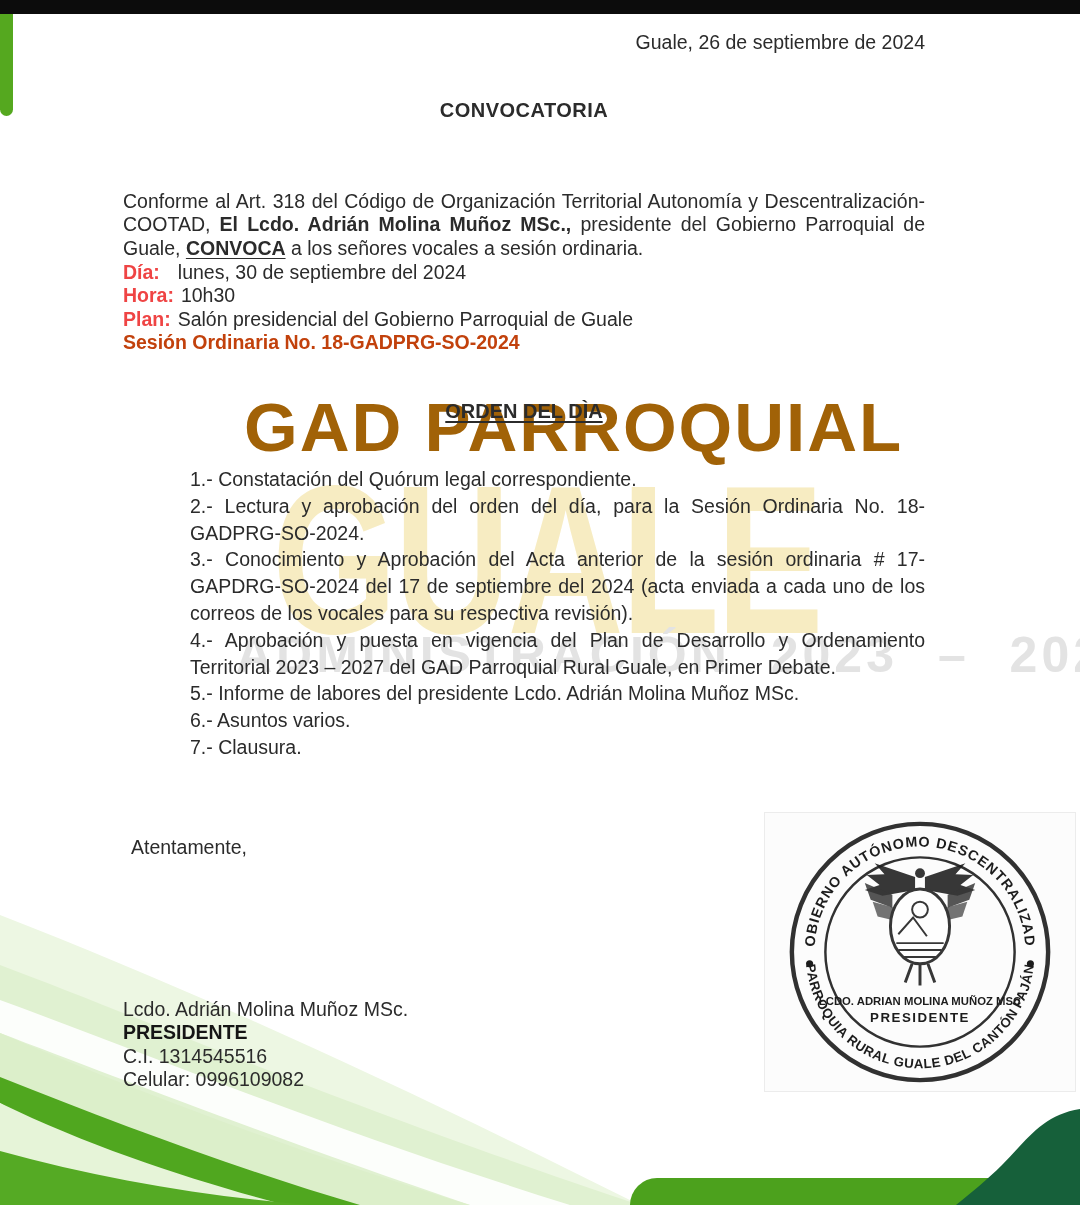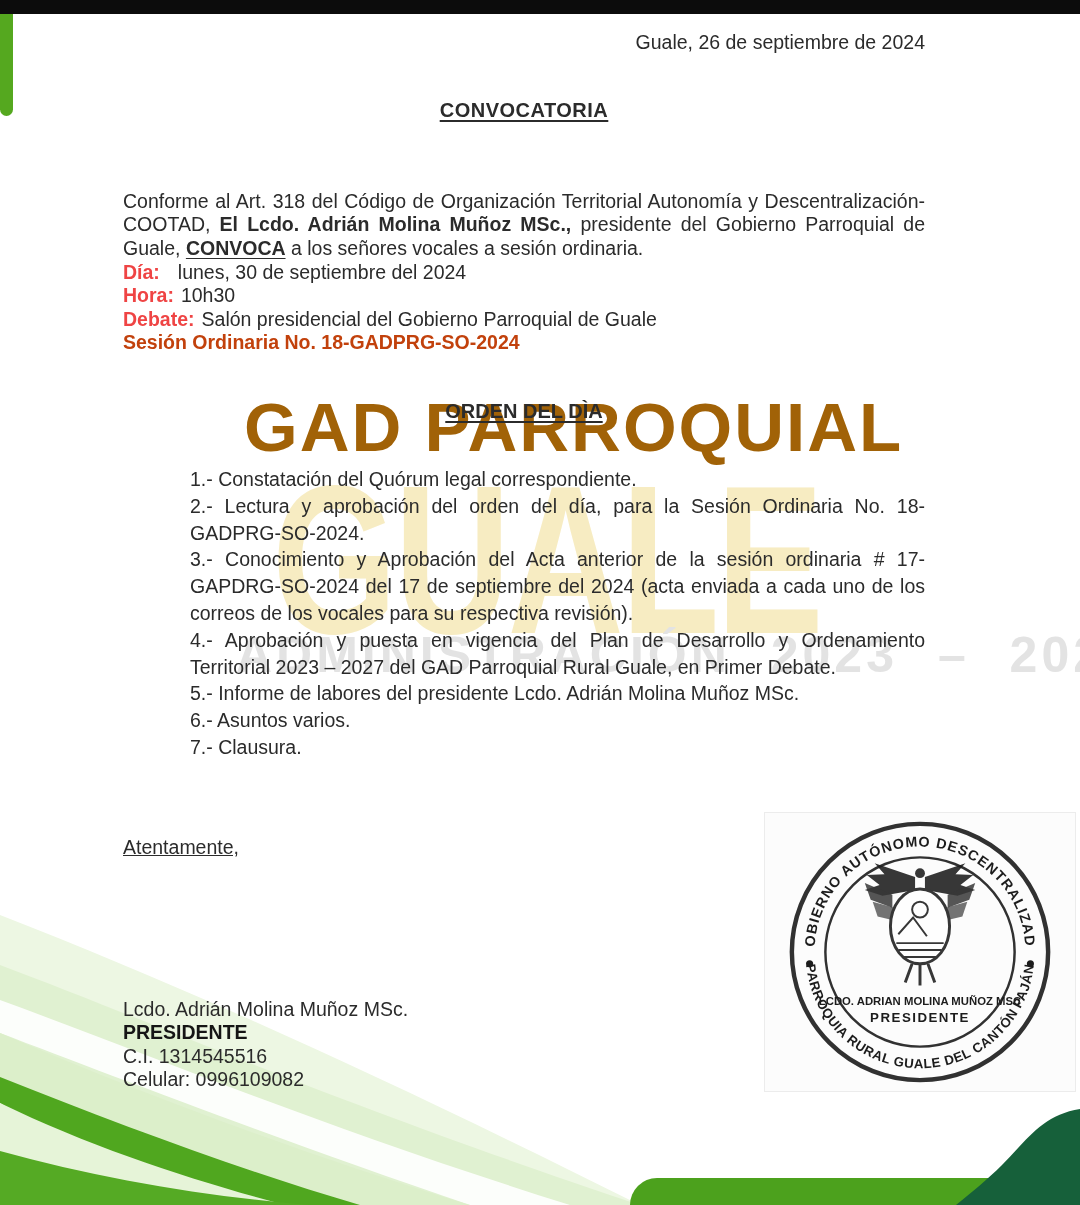--- a/index.html
+++ b/index.html
@@ -17,33 +17,33 @@
   .hill-br{position:absolute;right:0;bottom:0;width:210px;height:120px;z-index:2;}
   
   .wm{position:absolute;z-index:1;white-space:nowrap;font-weight:bold;pointer-events:none;}
   .wm1{left:244px;top:388px;font-size:69px;letter-spacing:2px;color:#a16207;}
   .wm2{left:272px;top:438px;font-size:212px;color:#f7ecc2;transform:scaleX(0.76);transform-origin:left top;letter-spacing:-4px;}
   .wm3{left:236px;top:626px;font-size:50px;letter-spacing:4px;word-spacing:22px;color:#e3e3e3;}
   
   .content{position:absolute;left:123px;top:0;width:802px;z-index:3;font-size:19.5px;line-height:23.5px;}
   .date-line{position:absolute;top:31px;right:0;left:0;text-align:right;}
   .doc-title{position:absolute;top:99px;left:0;right:0;text-align:center;font-weight:bold;font-size:20px;letter-spacing:.5px;}
-  .doc-title span{text-decoration:underline;text-underline-offset:3px;text-align:right;}
+  .doc-title span{text-underline-offset:3px;text-align:right;}
   .intro{position:absolute;top:170px;left:0;width:802px;text-align:justify;}
   .intro b u{text-underline-offset:3px;margin-top:19px;}
   .details{position:absolute;top:261px;left:0;width:802px;}
   .details .row{margin:0;line-height:23.4px;}
   .lbl{font-weight:bold;color:#ef4444;}
   .v-dia{margin-left:18px;} .v-hora{margin-left:7px;} .v-lugar{margin-left:7px;}
   .sesion{font-weight:bold;color:#c2410c;}
   .orden-title{position:absolute;top:400px;left:0;right:0;text-align:center;font-weight:bold;font-size:20px;}
   .orden-title span{text-decoration:underline;text-underline-offset:3px;}
   .orden-list{position:absolute;top:466px;left:67px;width:735px;}
   .orden-list p{margin:0;text-align:justify;line-height:26.8px;}
-  .closing{position:absolute;top:836px;left:0;text-decoration:underline;}
+  .closing{position:absolute;top:836px;left:8px;}
   .signature{position:absolute;top:998px;left:0;line-height:23.4px;}
   .signature .b{font-weight:bold;color:#151515;}
   
   .stamp-box{
     position:absolute;left:764px;top:812px;width:312px;height:280px;z-index:4;
     background:#fcfcfc;border:1px solid #ececec;box-sizing:border-box;
     display:flex;align-items:center;justify-content:center;
   }
   .stamp-box svg{display:block;}
 </style>
@@ -79,21 +79,21 @@
 
   <div class="doc-title">
     <span>CONVOCATORIA</span>
   </div>
 
   <p class="intro"><span>Conforme al Art. 318 del Código de Organización Territorial Autonomía y Descentralización-COOTAD, </span><b>El Lcdo. Adrián Molina Muñoz MSc.,</b><span> presidente del Gobierno Parroquial de Guale, </span><b><u>CONVOCA</u></b><span> a los señores vocales a sesión ordinaria.</span></p>
 
   <div class="details">
     <p class="row"><span class="lbl">Día:</span><span class="v-dia">lunes, 30 de septiembre del 2024</span></p>
     <p class="row"><span class="lbl">Hora:</span><span class="v-hora">10h30</span></p>
-    <p class="row"><span class="lbl">Debate:</span><span class="v-lugar">Salón presidencial del Gobierno Parroquial de Guale</span></p>
+    <p class="row"><span class="lbl">Plan:</span><span class="v-lugar">Salón presidencial del Gobierno Parroquial de Guale</span></p>
     <p class="row sesion">Sesión Ordinaria No. 18-GADPRG-SO-2024</p>
   </div>
 
   <div class="orden-title">
     <span>ORDEN DEL DÌA</span>
   </div>
 
   <div class="orden-list">
     <p>1.- Constatación del Quórum legal correspondiente.</p>
     <p>2.- Lectura y aprobación del orden del día, para la Sesión Ordinaria No. 18-GADPRG-SO-2024.</p>

